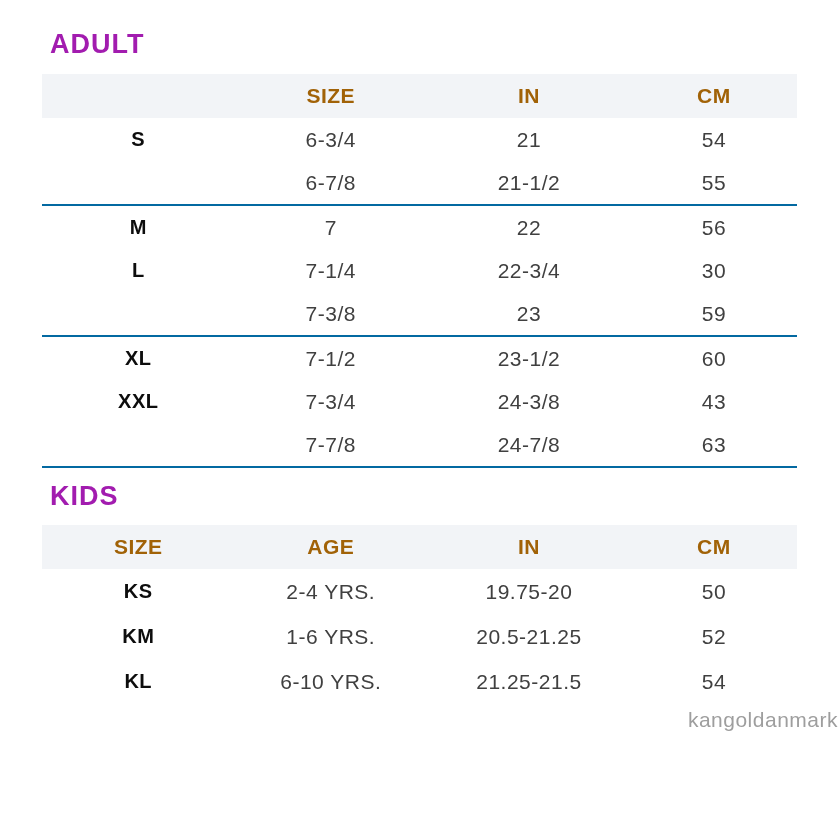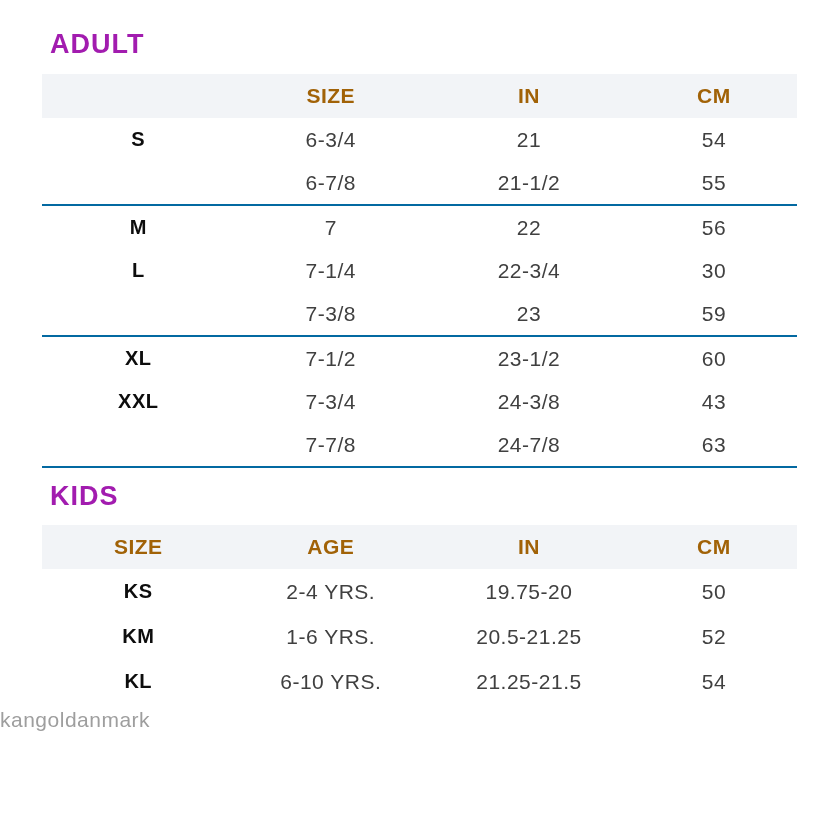--- a/index.html
+++ b/index.html
@@ -67,21 +67,21 @@
     color: #0d0d0d;
     letter-spacing: 0.5px;
   }
   table.chart tbody tr.group-end td {
     border-bottom: 2px solid #0369a1;
   }
 
   .watermark {
     margin-top: 4px;
     width: 838px;
-    text-align: left;
+    text-align: right;
     font-size: 21px;
     letter-spacing: 0.5px;
     color: #9e9e9e;
   }
 </style>
 </head>
 <body>
 
 <div class="page">
 

